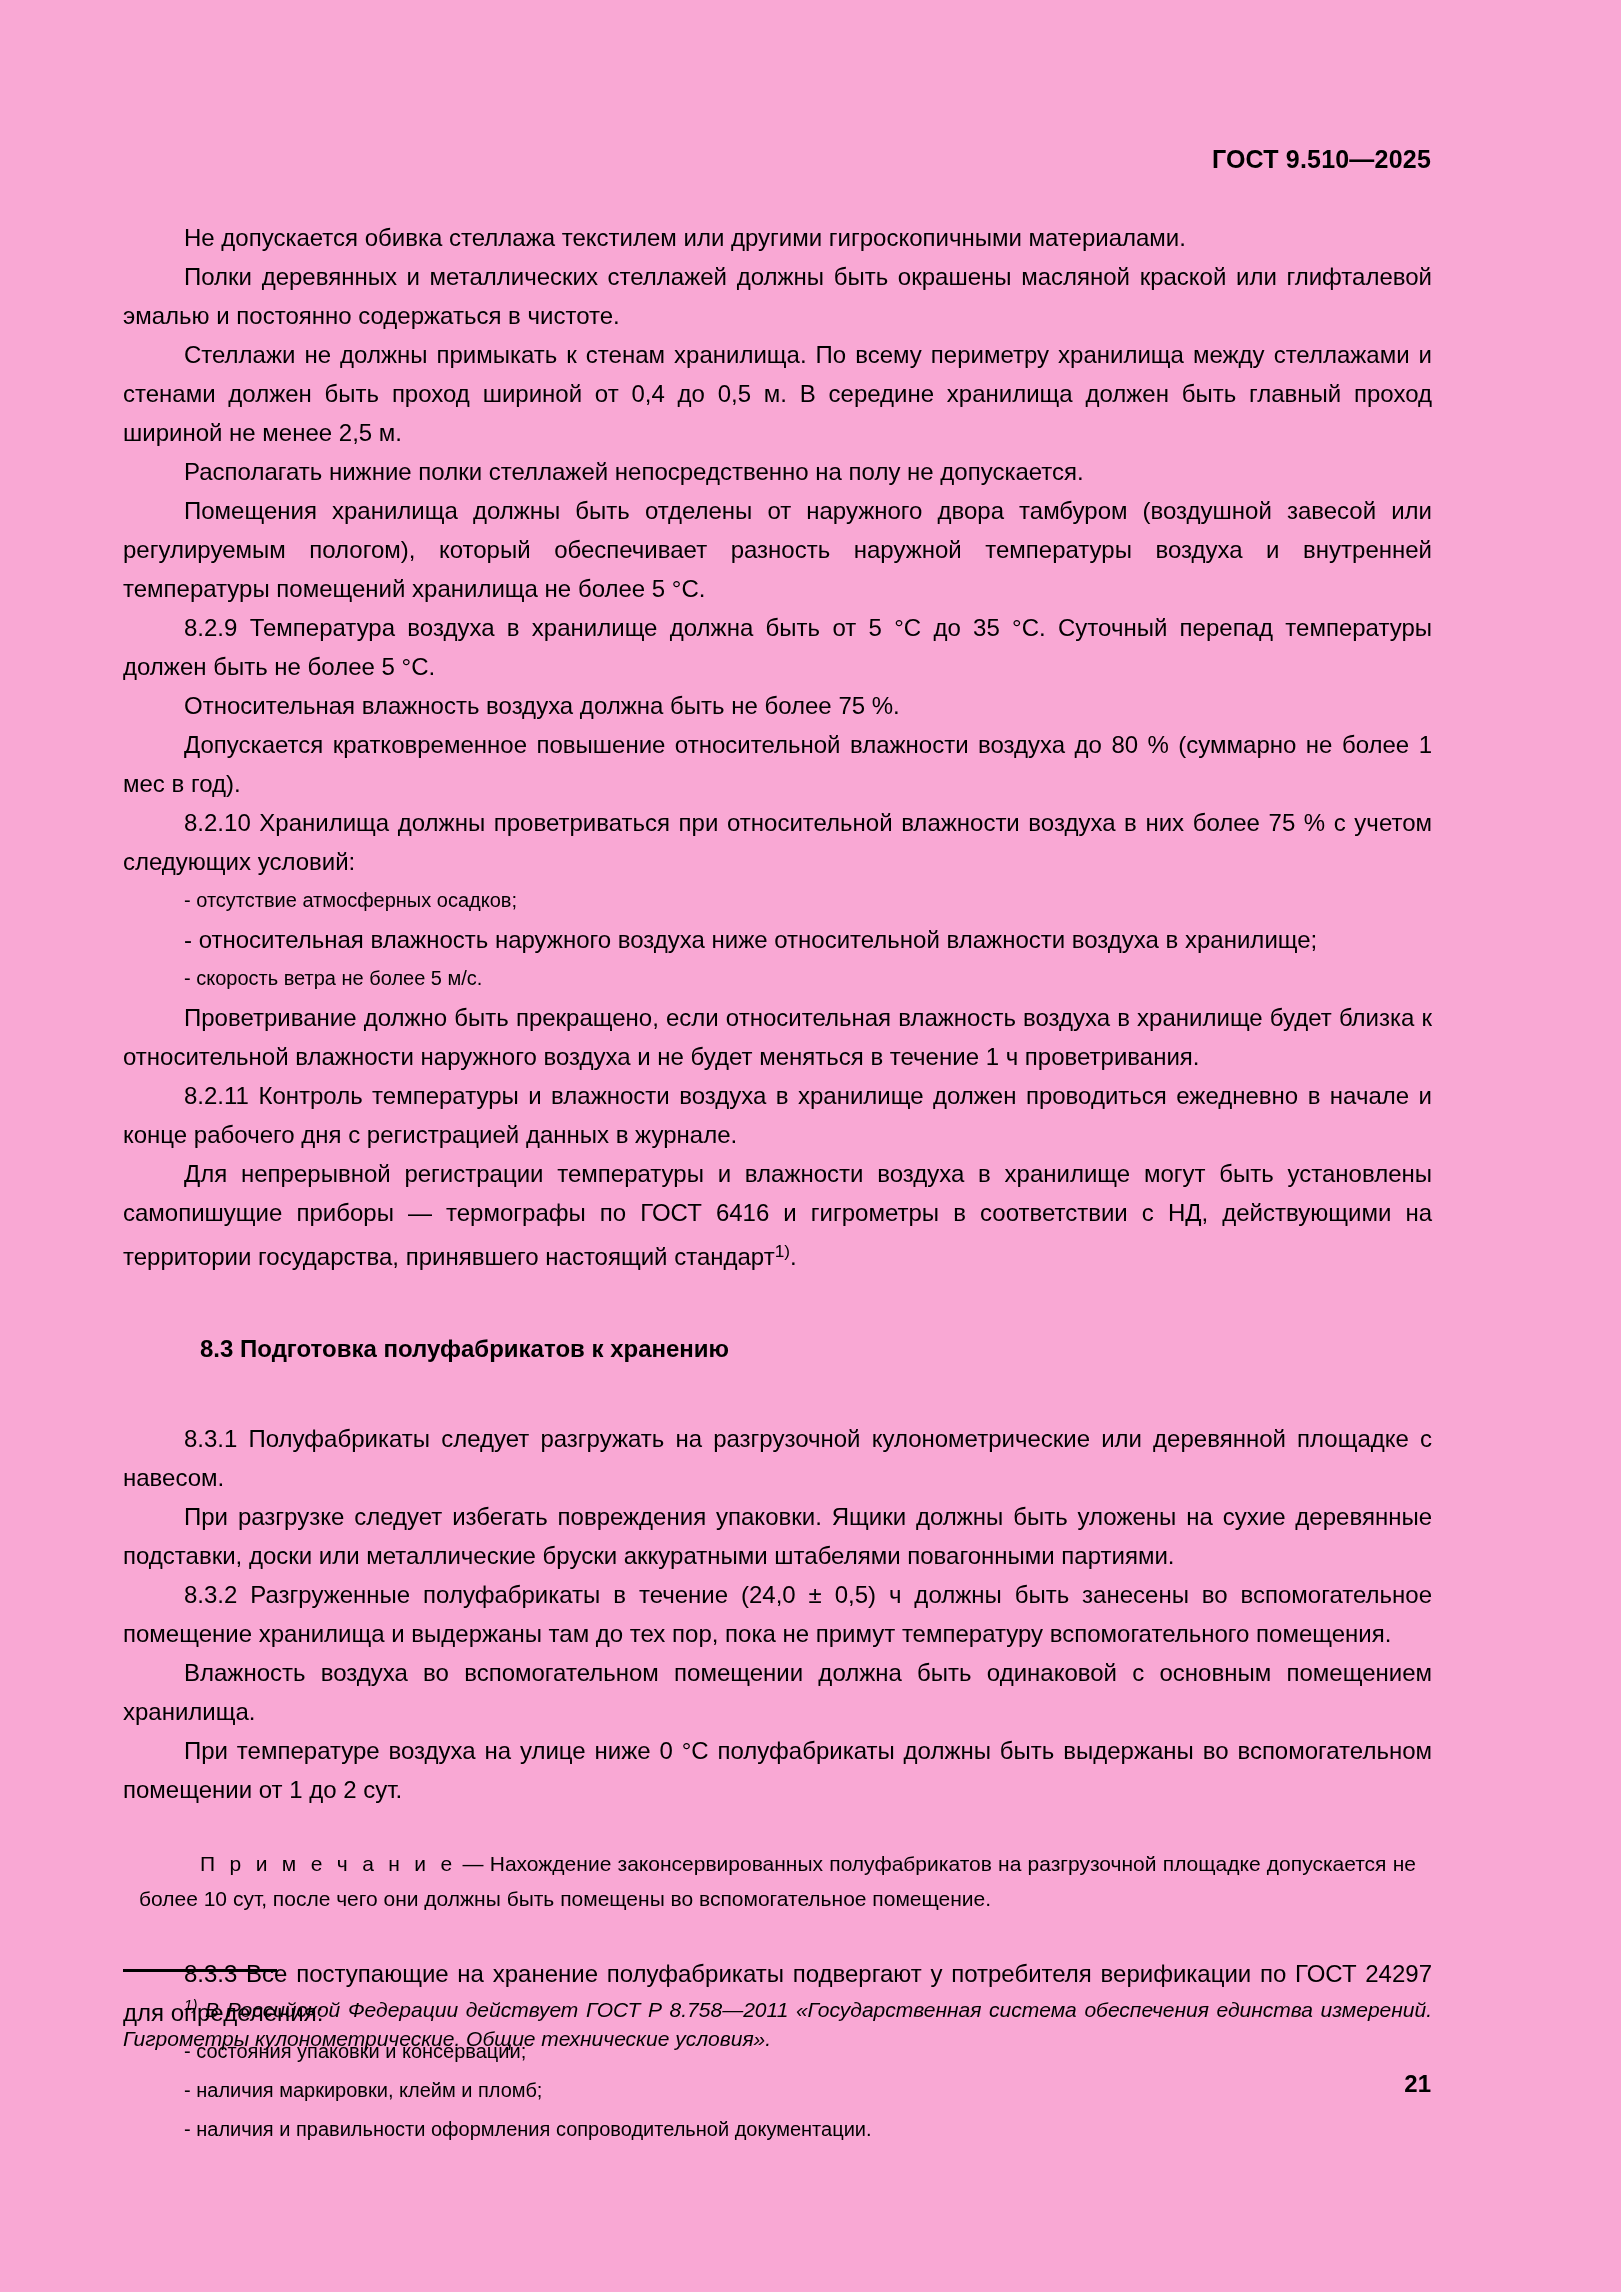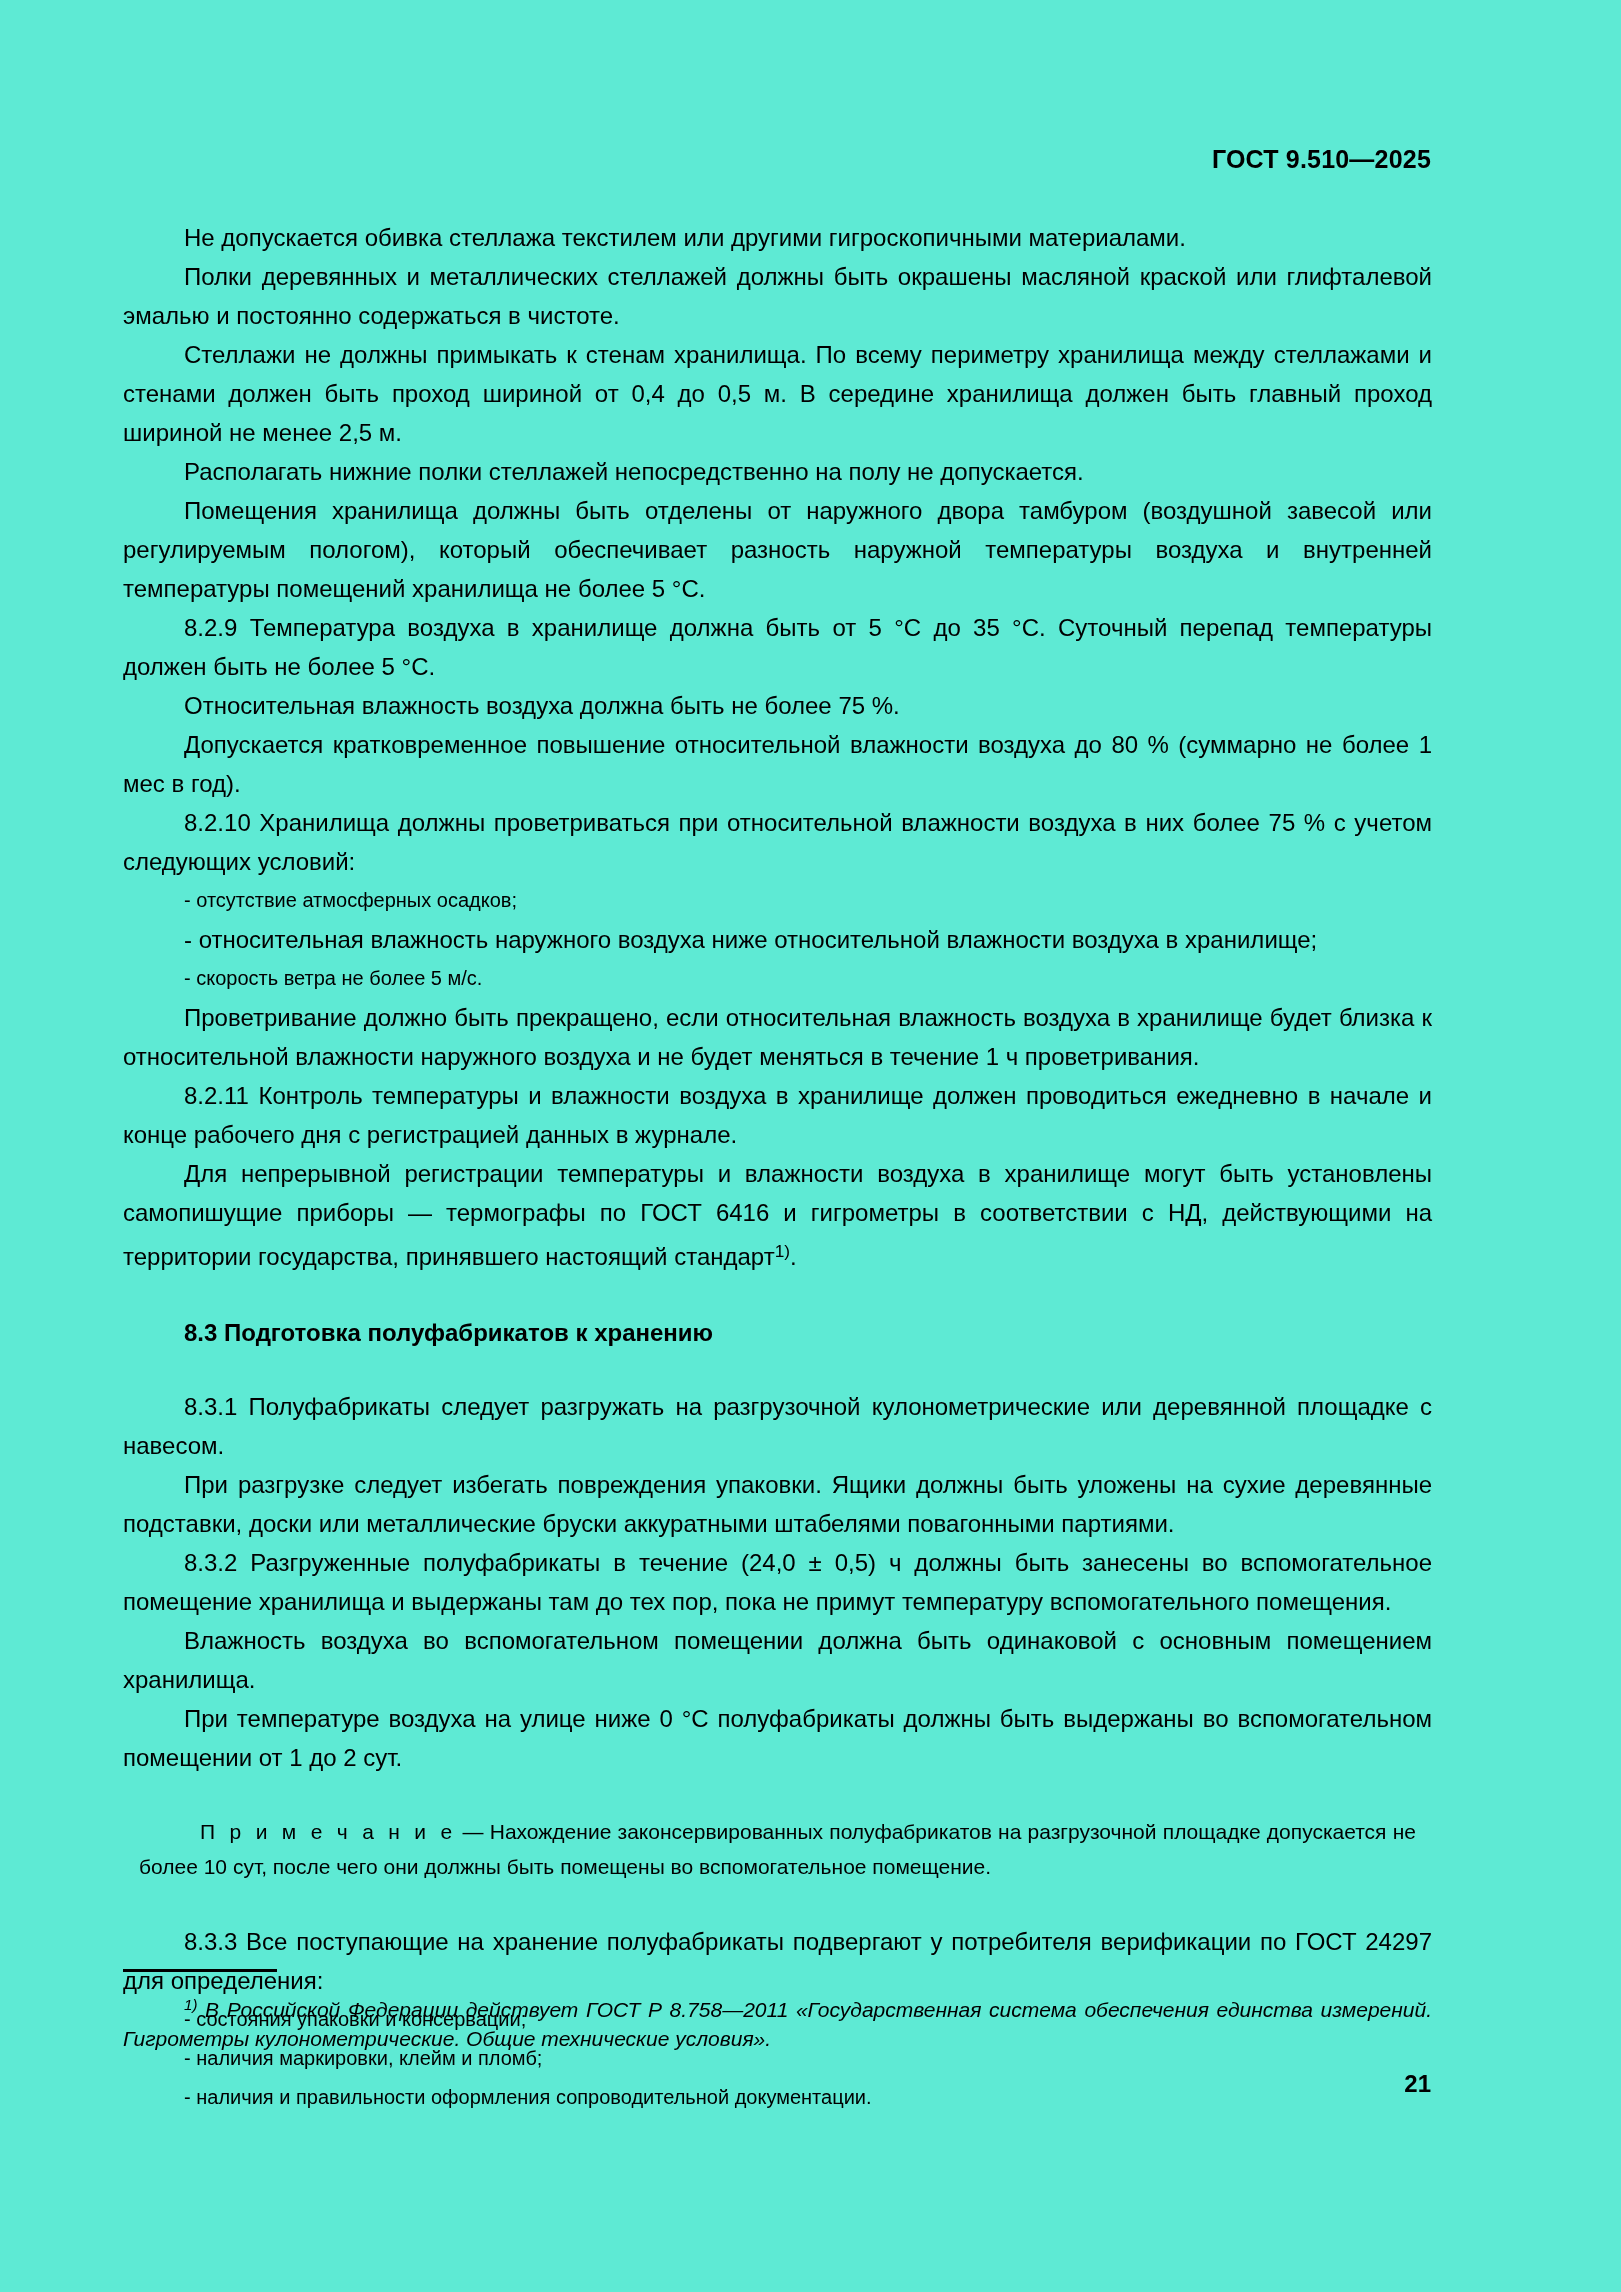--- a/index.html
+++ b/index.html
@@ -9,21 +9,21 @@
     background: #ffffff;
   }
   body {
     font-family: "Liberation Sans", sans-serif;
     color: #000000;
   }
   .page {
     position: relative;
     width: 1621px;
     height: 2293px;
-    background: #5eead4;
+    background: #f9a8d4;
     overflow: hidden;
     box-sizing: border-box;
   }
 
   
   .page-header {
     position: absolute;
     top: 145px;
     right: 190px;
     font-size: 25px;
@@ -55,21 +55,21 @@
   p.dash {
     margin: 0;
     font-size: 20px;
     line-height: 39px;
     text-align: left;
     text-indent: 61px;
   }
 
   
   h2.section {
-    margin: 0;
+    margin: 16px;
     font-size: 24px;
     line-height: 39px;
     font-weight: bold;
     text-indent: 61px;
   }
   .gap-before-heading { height: 37px; }
   .gap-after-heading  { height: 35px; }
 
   
   .gap-note { height: 21.6px; }

